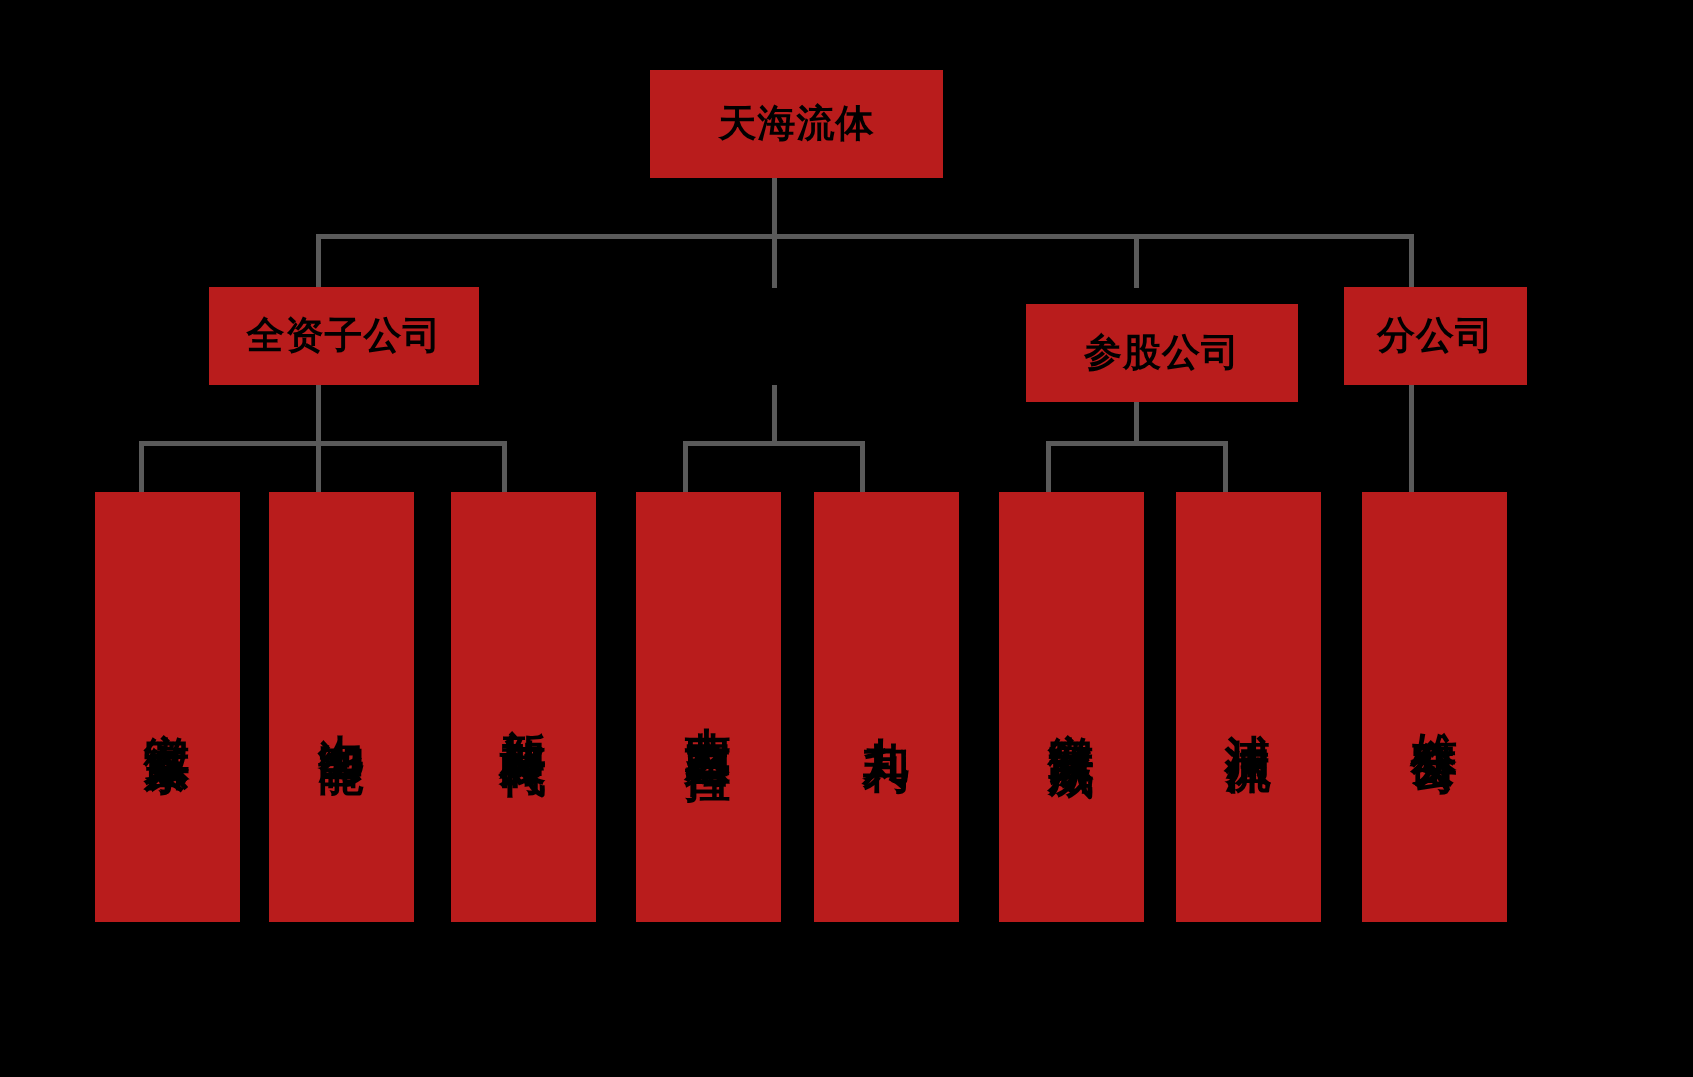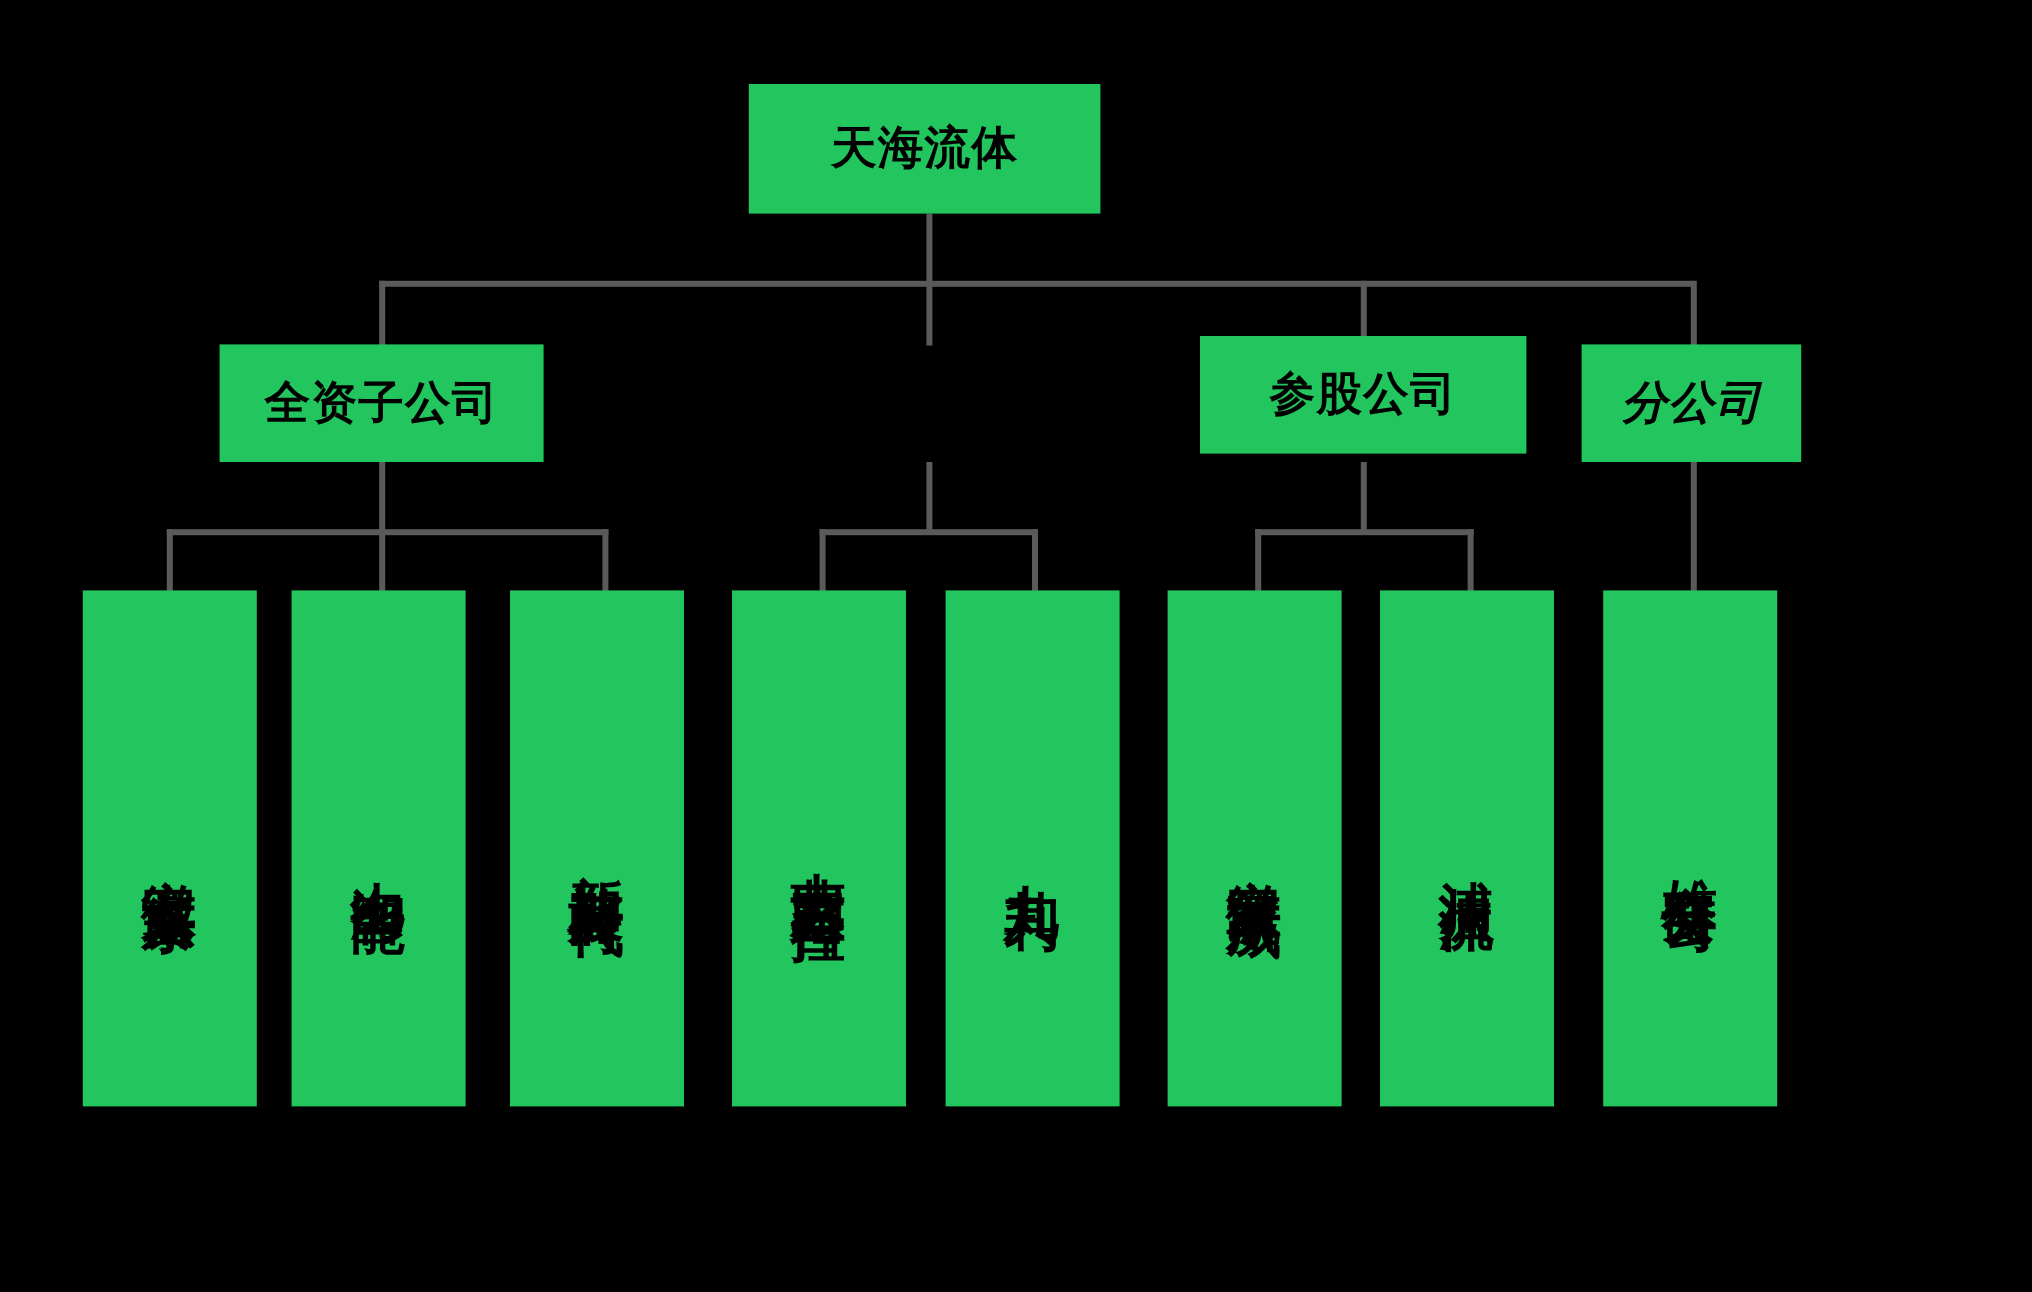--- a/index.html
+++ b/index.html
@@ -24,28 +24,29 @@
   .conn {
     position: absolute;
     background: #5a5a5a;
   }
   .conn.v { width: 5px; }
   .conn.h { height: 5px; }
 
   
   .node {
     position: absolute;
-    background: #22c55e;
+    background: #b91c1c;
     color: #000000;
     box-sizing: border-box;
     display: flex;
     align-items: center;
     justify-content: center;
     font-weight: bold;
     line-height: 1.05;
+    margin-left: 26px;
   }
 
   .node.root {
     font-size: 38px;
     letter-spacing: 1px;
   }
 
   .node.cat {
     font-size: 38px;
     letter-spacing: 1px;
@@ -101,25 +102,25 @@
 
   <div class="node root" style="left:624px; top:70px; width:293px; height:108px;">
     <span>天海流体</span>
   </div>
 
   <div class="node cat" style="left:183px; top:287px; width:270px; height:98px;">
     <span>全资子公司</span>
   </div>
 
 
-  <div class="node cat" style="left:1000px; top:280px; width:272px; height:98px;justify-content:center;">
+  <div class="node cat" style="left:1000px; top:304px; width:272px; height:98px;justify-content:center;">
     <span>参股公司</span>
   </div>
 
-  <div class="node cat" style="left:1318px; top:287px; width:183px; height:98px;font-style:italic;">
+  <div class="node cat" style="left:1318px; top:287px; width:183px; height:98px;">
     <span>分公司</span>
   </div>
 
   <div class="node leaf" style="left:69px; top:492px; width:145px; height:430px;">
     <span class="vtext">安徽富乐泰</span>
   </div>
 
   <div class="node leaf" style="left:243px; top:492px; width:145px; height:430px;">
     <span class="vtext">山海智能</span>
   </div>

